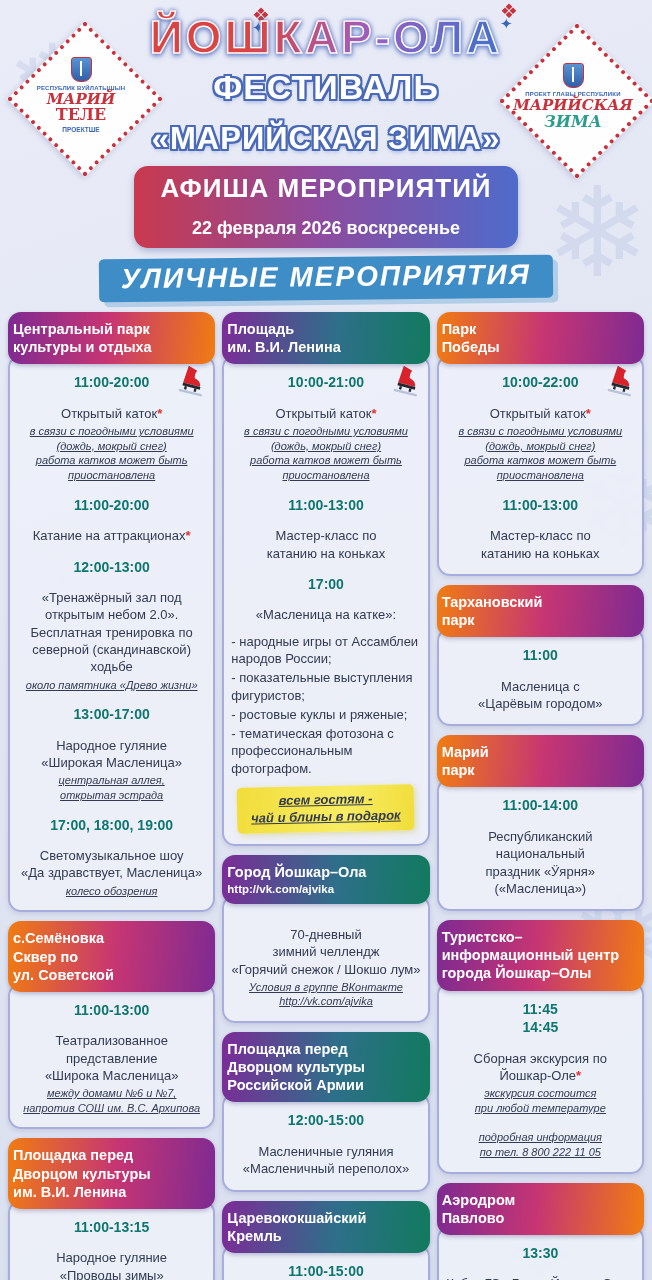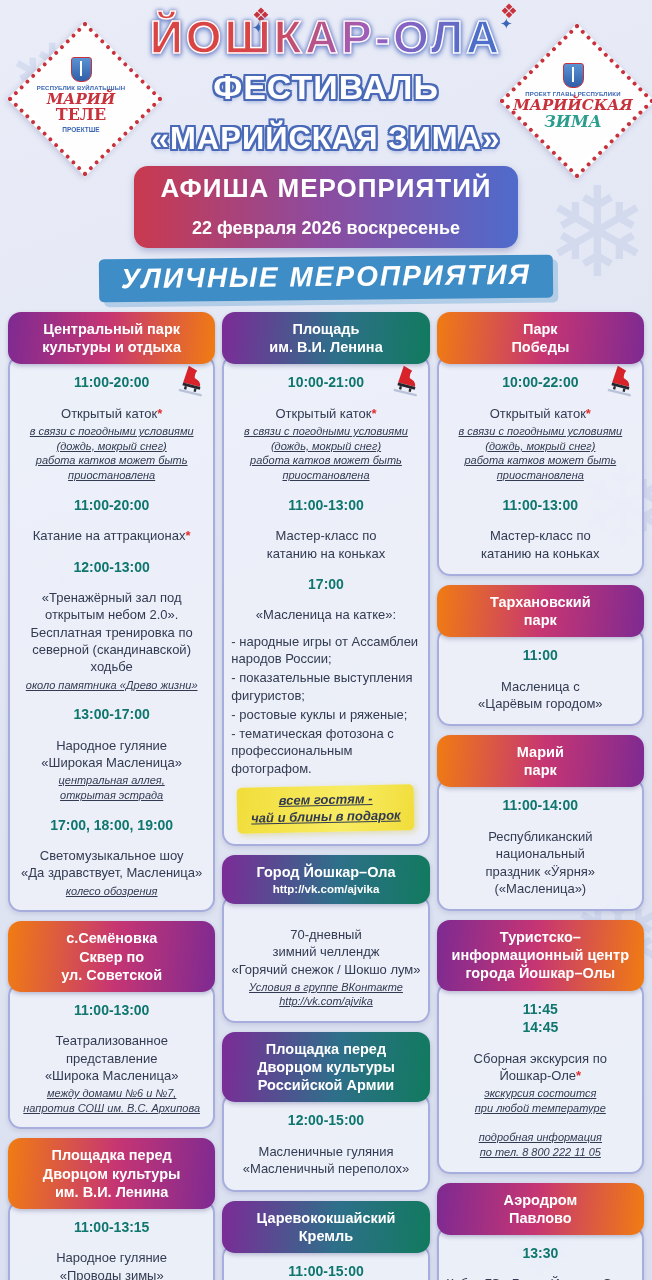--- a/index.html
+++ b/index.html
@@ -49,21 +49,21 @@
     background:linear-gradient(90deg,#c9394e 0%,#8e4b9e 48%,#4f6bcb 100%);
     box-shadow:0 3px 7px rgba(70,80,150,.35);}
   .banner-line1{font-size:26px;font-weight:800;letter-spacing:1px;}
   .banner-line2{font-size:18px;font-weight:700;margin-top:14px;}
   .section-title{display:inline-block;margin-top:9px;background:#3f8dc6;color:#fff;
     font-size:28px;font-weight:700;font-style:italic;letter-spacing:2px;padding:4px 22px 7px;
     border-radius:5px;transform:rotate(-.6deg);box-shadow:5px 5px 0 rgba(63,141,198,.3);}
   
   .columns{position:relative;z-index:1;display:flex;gap:7px;align-items:flex-start;padding:12px 8px 0;}
   .col{flex:1;min-width:0;display:flex;flex-direction:column;gap:9px;}
-  .card-header{position:relative;z-index:2;border-radius:13px;color:#fff;text-align:center;
+  .card-header{position:relative;z-index:2;border-radius:13px;color:#fff;
     font-weight:700;font-size:14.5px;line-height:1.25;padding:8px 5px;white-space:pre-line;
     box-shadow:0 2px 4px rgba(60,60,120,.3);}
   .g-po{background:linear-gradient(95deg,#7e2a92 0%,#c63573 48%,#f07c12 100%);}
   .g-op{background:linear-gradient(95deg,#f07c12 0%,#c63573 52%,#7e2a92 100%);}
   .g-pt{background:linear-gradient(95deg,#7c2b97 0%,#2e6f8a 55%,#117a5e 100%);}
   .card-subtitle{font-size:11.5px;font-weight:600;margin-top:1px;}
   .card-body{background:rgba(237,240,249,.92);border:2px solid #a7addc;border-radius:13px;
     margin-top:-9px;padding:16px 7px 12px;text-align:center;color:#323b52;
     font-size:13px;line-height:1.33;box-shadow:0 2px 5px rgba(90,90,140,.18);}
   .event{position:relative;}

